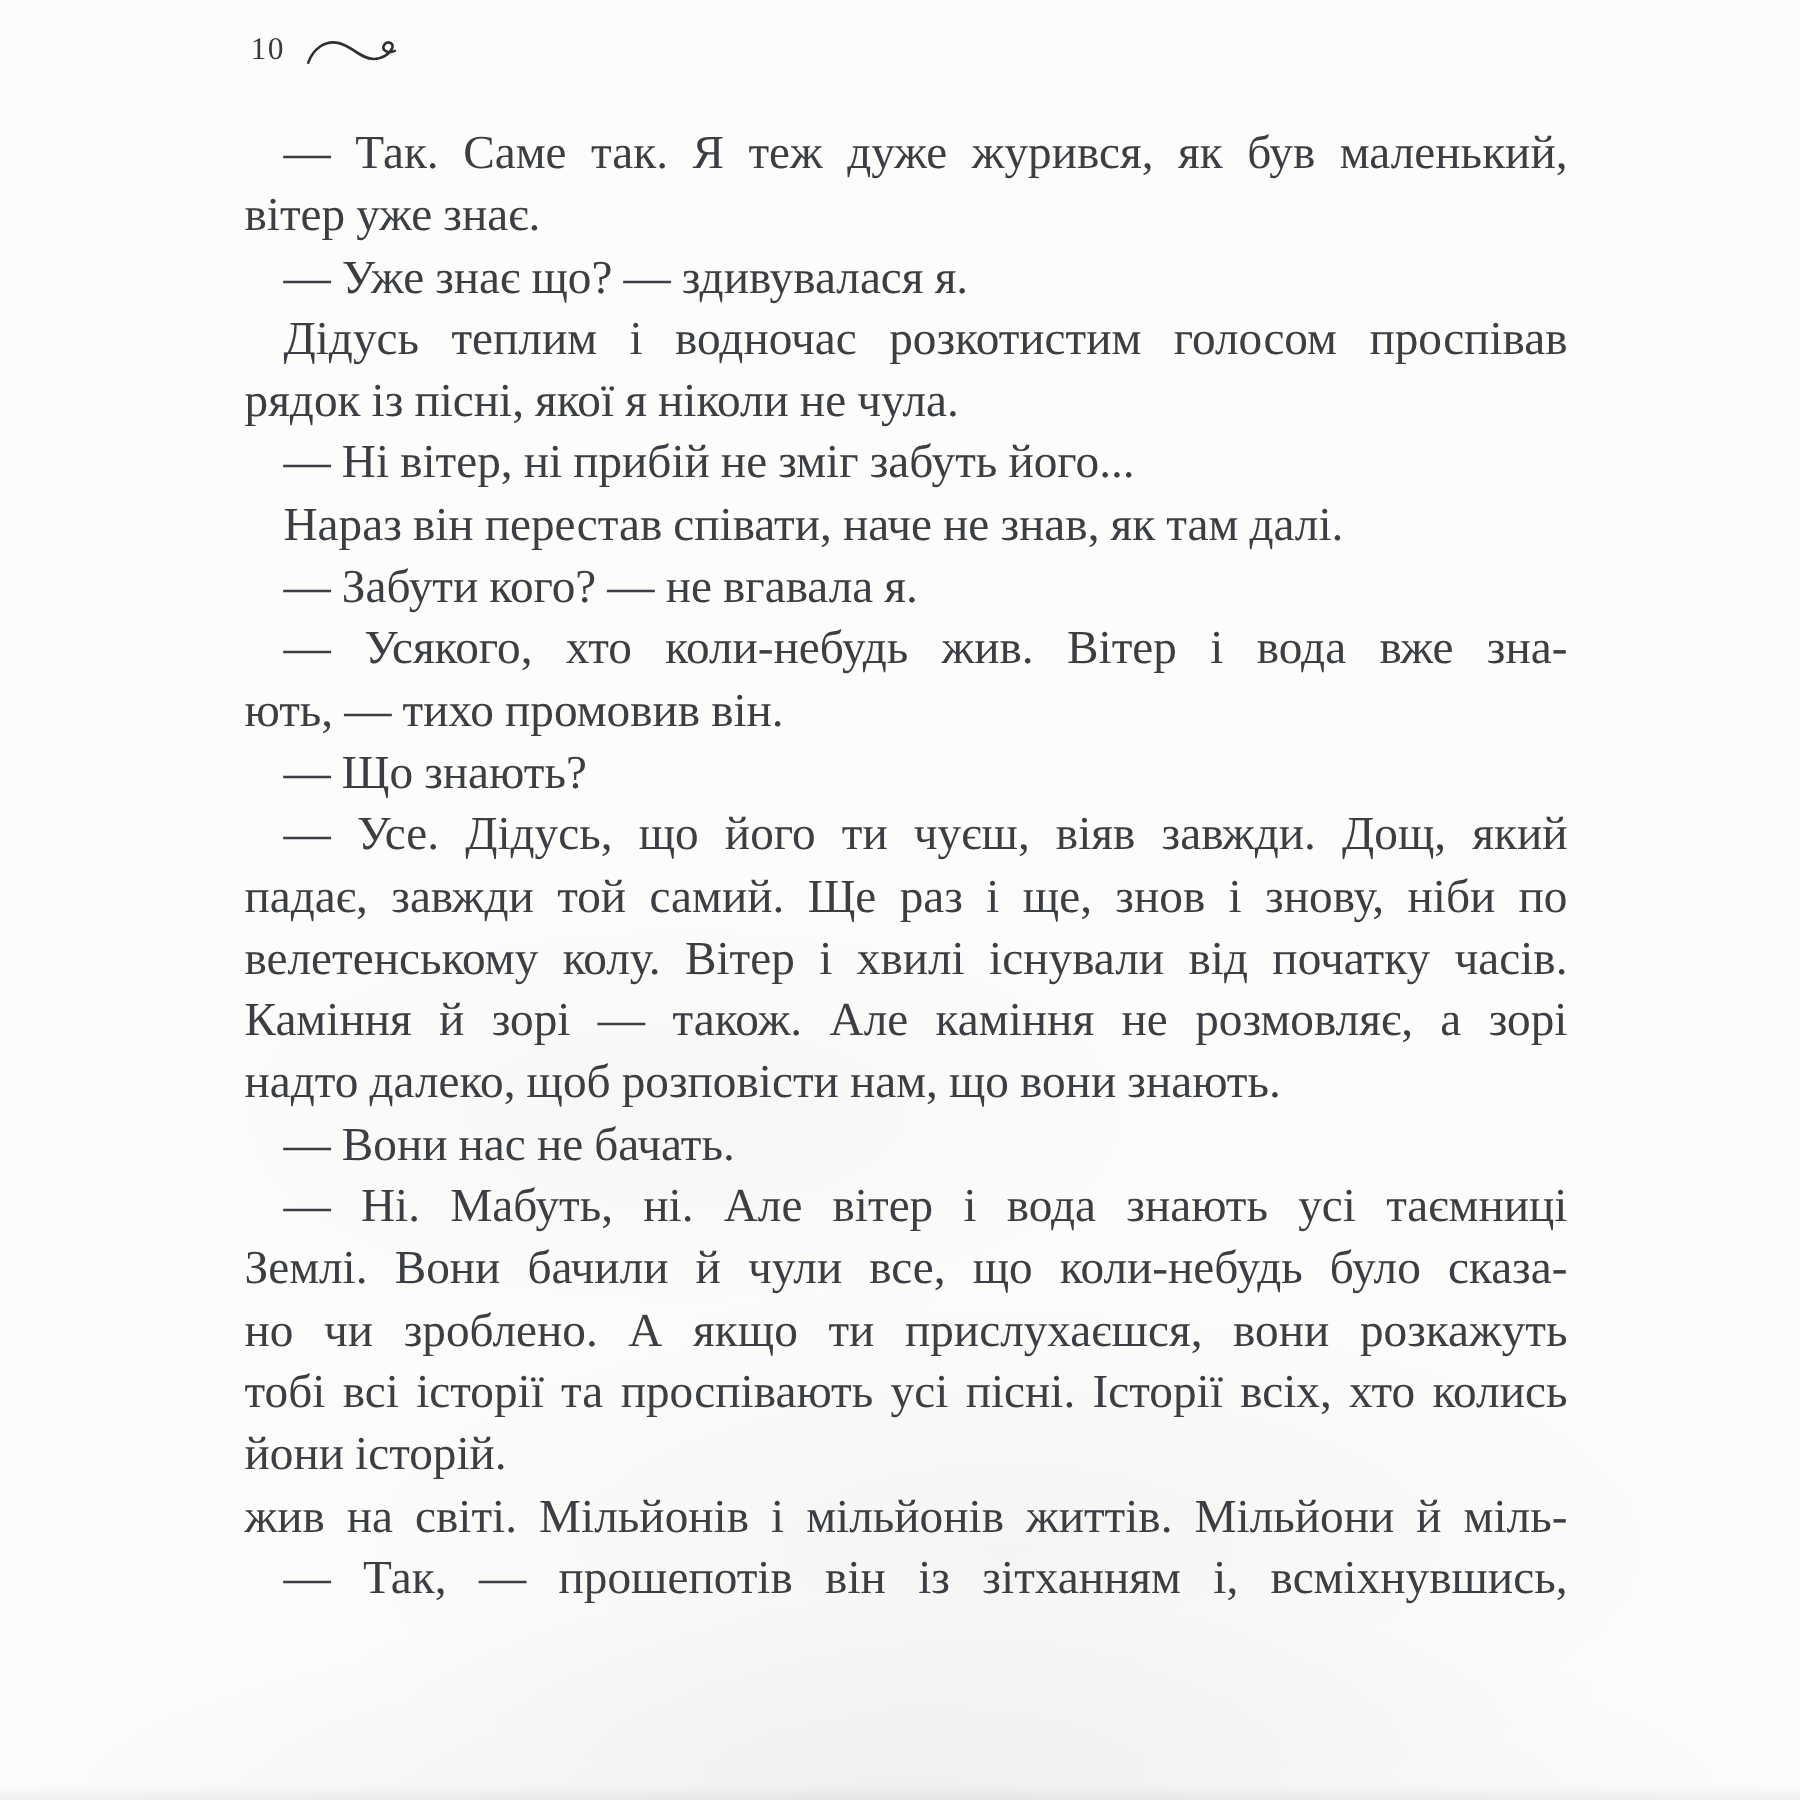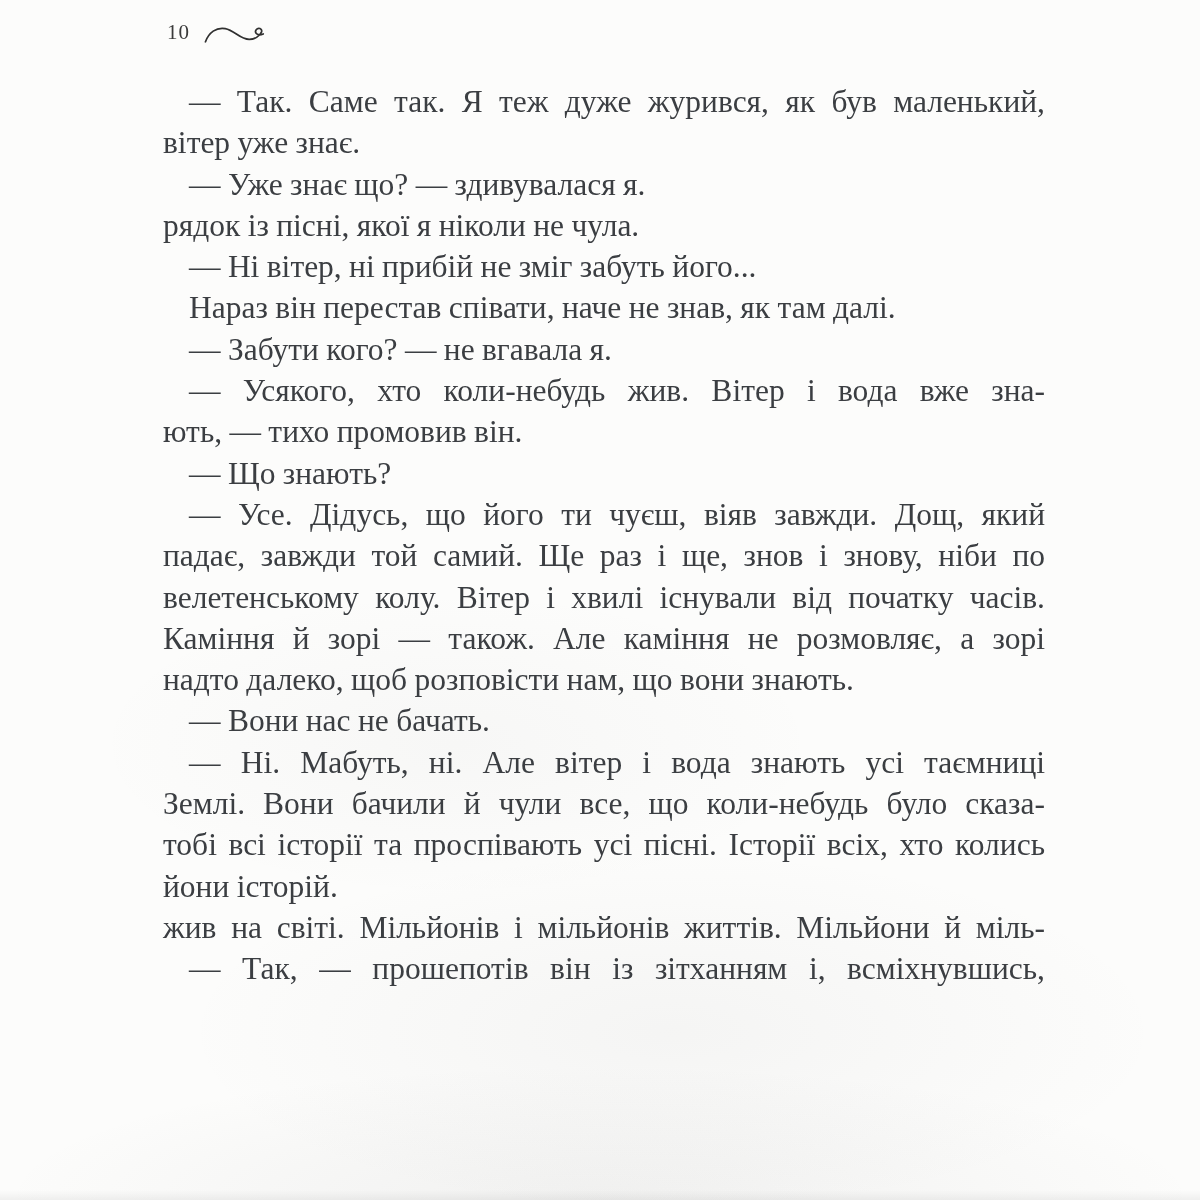--- a/index.html
+++ b/index.html
@@ -85,20 +85,21 @@
 
   <main class="text-block">
       <div class="para">
         <div class="line indent just">— Так. Саме так. Я теж дуже журився, як був маленький,</div>
         <div class="line">вітер уже знає.</div>
       </div>
       <div class="para">
         <div class="line indent">— Уже знає що? — здивувалася я.</div>
       </div>
       <div class="para">
+        <div class="line indent just">Дідусь теплим і водночас розкотистим голосом проспівав</div>
         <div class="line">рядок із пісні, якої я ніколи не чула.</div>
       </div>
       <div class="para">
         <div class="line indent">— Ні вітер, ні прибій не зміг забуть його...</div>
       </div>
       <div class="para">
         <div class="line indent">Нараз він перестав співати, наче не знав, як там далі.</div>
       </div>
       <div class="para">
         <div class="line indent">— Забути кого? — не вгавала я.</div>
@@ -116,20 +117,21 @@
         <div class="line just">велетенському колу. Вітер і хвилі існували від початку часів.</div>
         <div class="line just">Каміння й зорі — також. Але каміння не розмовляє, а зорі</div>
         <div class="line">надто далеко, щоб розповісти нам, що вони знають.</div>
       </div>
       <div class="para">
         <div class="line indent">— Вони нас не бачать.</div>
       </div>
       <div class="para">
         <div class="line indent just">— Ні. Мабуть, ні. Але вітер і вода знають усі таємниці</div>
         <div class="line just">Землі. Вони бачили й чули все, що коли-небудь було сказа-</div>
+        <div class="line just">но чи зроблено. А якщо ти прислухаєшся, вони розкажуть</div>
         <div class="line just">тобі всі історії та проспівають усі пісні. Історії всіх, хто колись</div>
         <div class="line">йони історій.</div>
         <div class="line just">жив на світі. Мільйонів і мільйонів життів. Мільйони й міль-</div>
       </div>
       <div class="para">
         <div class="line indent just">— Так, — прошепотів він із зітханням і, всміхнувшись,</div>
       </div>
     </main>
 
 </div>

